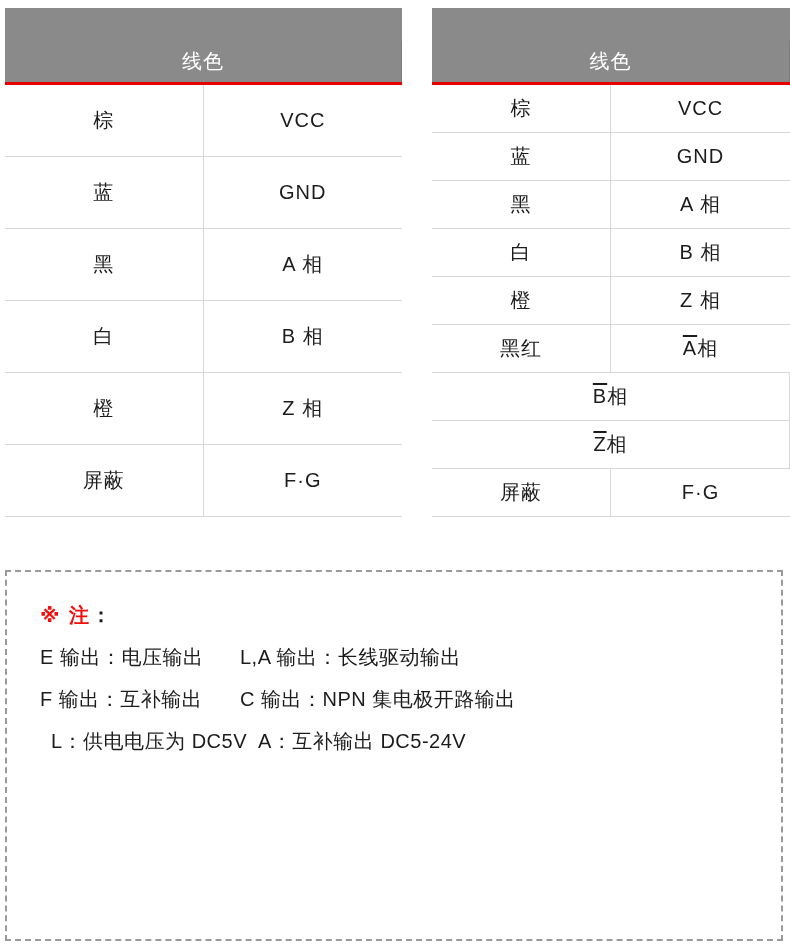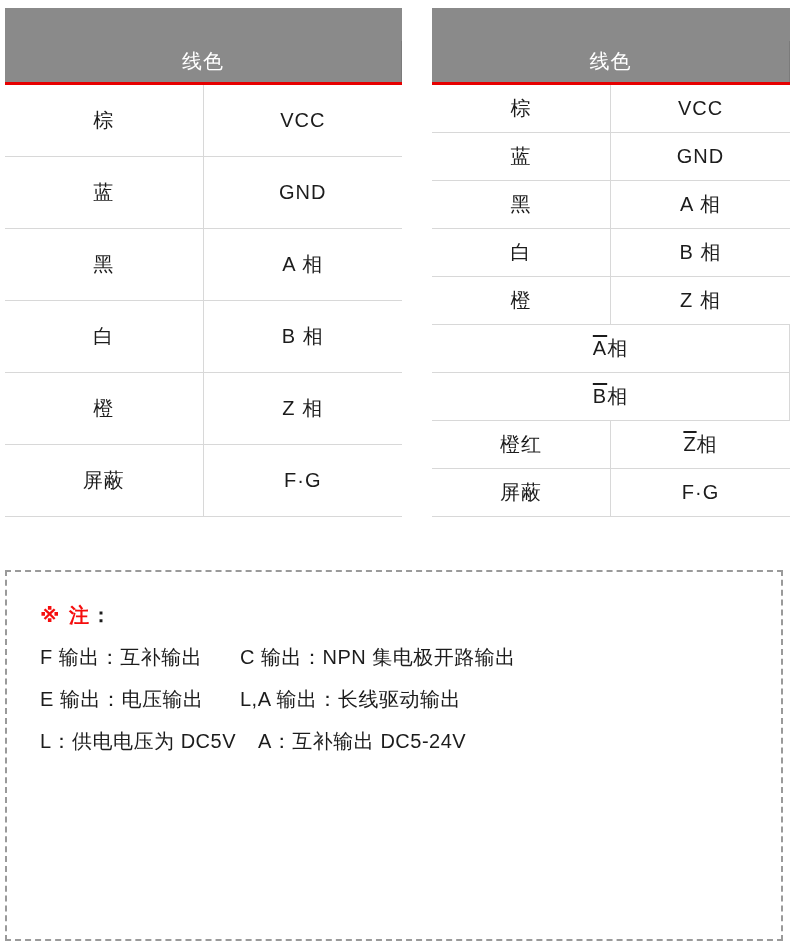--- a/index.html
+++ b/index.html
@@ -97,21 +97,21 @@
   }
   .note-title .red { color: var(--note-red); }
   .note-line {
     line-height: 42px;
     display: flex;
     align-items: baseline;
     white-space: nowrap;
     letter-spacing: 0.5px;
   }
   .note-left  { display: inline-block; min-width: 200px; }
-  .note-left.wide { min-width: 218px; }
+  .note-left.wide { min-width: 218px; text-align: center; }
 </style>
 </head>
 <body>
 
 <div class="page">
 
   <div class="wire-table table-cef">
     <div class="thead">
       <div class="th">线色</div>
     </div>
@@ -169,57 +169,57 @@
           <span>B 相</span>
         </div>
     </div>
     <div class="trow">
       <div class="td">橙</div>
       <div class="td">
           <span>Z 相</span>
         </div>
     </div>
     <div class="trow">
+      <div class="td">黑红</div>
       <div class="td">
           <span class="bar">A</span>
           <span> 相</span>
         </div>
     </div>
     <div class="trow">
       <div class="td">
           <span class="bar">B</span>
           <span> 相</span>
         </div>
     </div>
     <div class="trow">
-      <div class="td">橙红</div>
       <div class="td">
           <span class="bar">Z</span>
           <span> 相</span>
         </div>
     </div>
     <div class="trow">
       <div class="td">屏蔽</div>
       <div class="td">
           <span>F·G</span>
         </div>
     </div>
   </div>
 
   <div class="note-box">
     <div class="note-title">
       <span class="red">※ 注</span><span>：</span>
     </div>
     <div class="note-line">
+      <span class="note-left">E 输出：电压输出</span>
+      <span>L,A 输出：长线驱动输出</span>
+    </div>
+    <div class="note-line">
       <span class="note-left">F 输出：互补输出</span>
       <span>C 输出：NPN 集电极开路输出</span>
-    </div>
-    <div class="note-line">
-      <span class="note-left">E 输出：电压输出</span>
-      <span>L,A 输出：长线驱动输出</span>
     </div>
     <div class="note-line">
       <span class="note-left wide">L：供电电压为 DC5V</span>
       <span>A：互补输出 DC5-24V</span>
     </div>
   </div>
 
 </div>
 
 </body></html>

